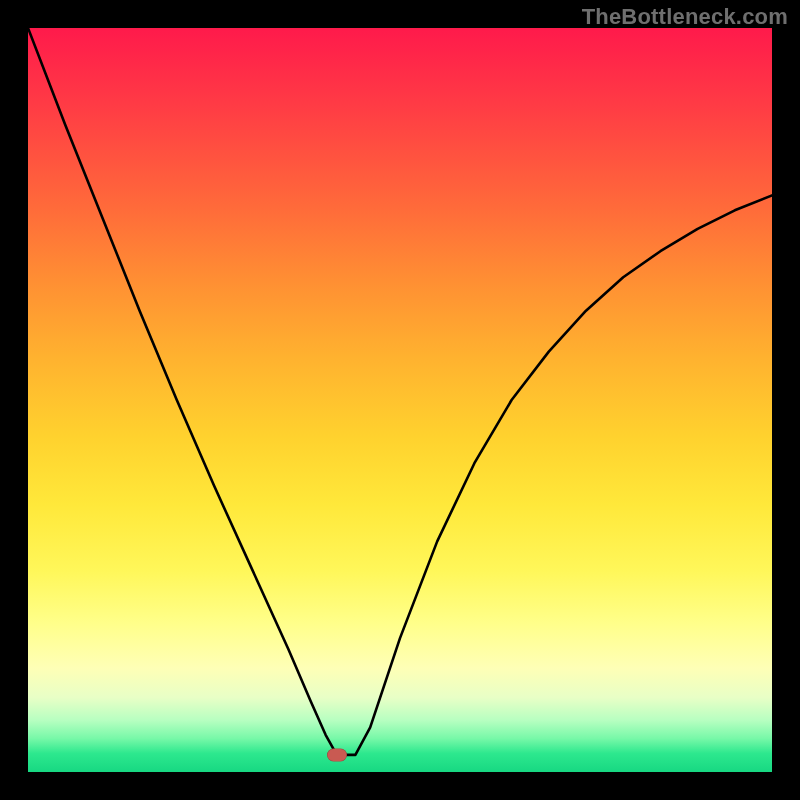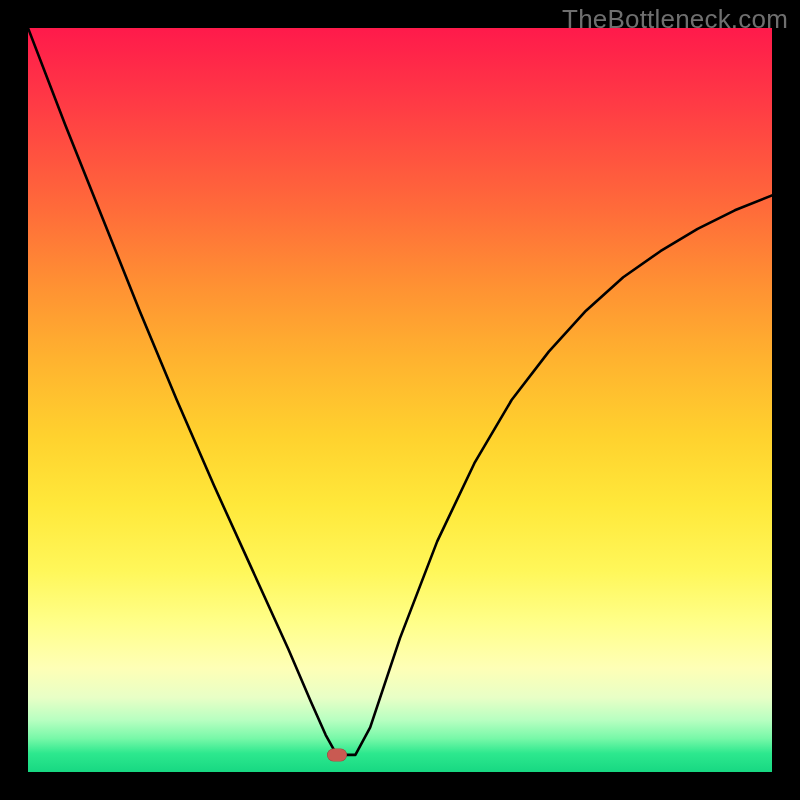--- a/index.html
+++ b/index.html
@@ -61,22 +61,22 @@
     height: 13px;
     border-radius: 7px;
     transform: translate(-50%, -50%);
     box-shadow: 0 0 0 0.5px rgba(0,0,0,0.25) inset;
   }
   .watermark {
     position: absolute;
     top: 4px;
     right: 12px;
     color: #6f6f6f;
-    font-size: 26px;
-    font-weight: 400;
+    font-size: 22px;
+    font-weight: 700;
     letter-spacing: 0.2px;
     user-select: none;
   }
 </style>
 </head>
 <body>
 
 <div class="frame">
 
   <div class="watermark">TheBottleneck.com</div>

